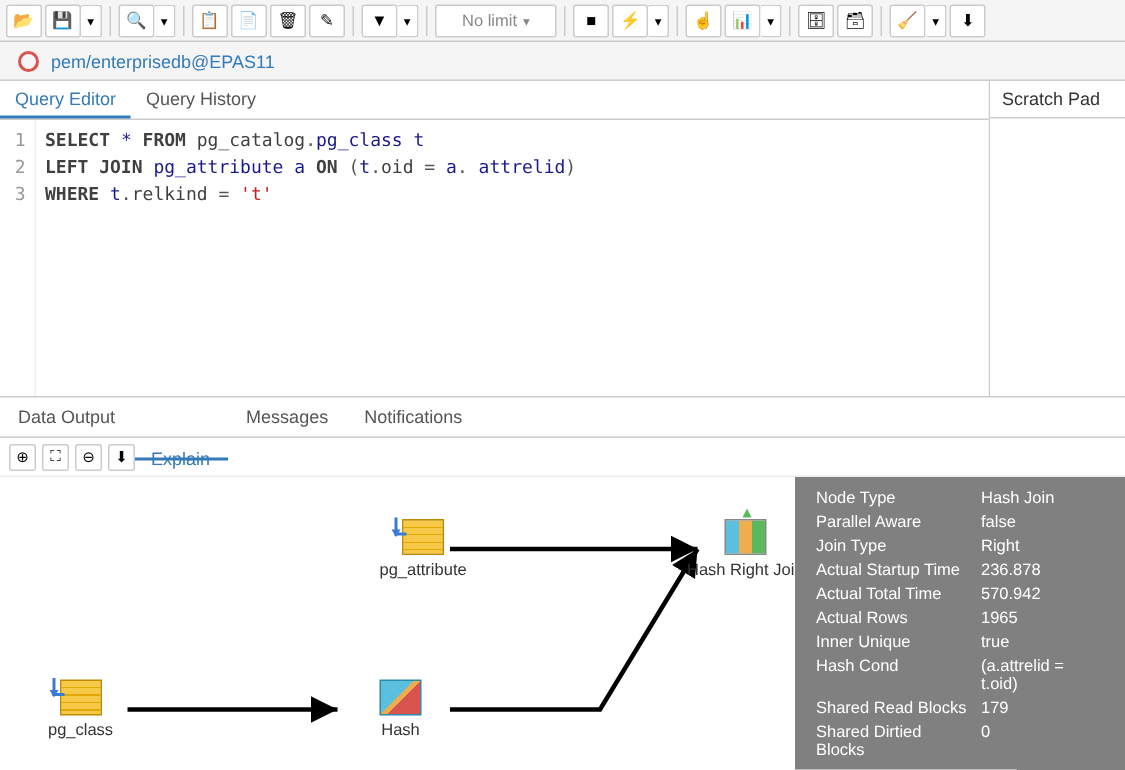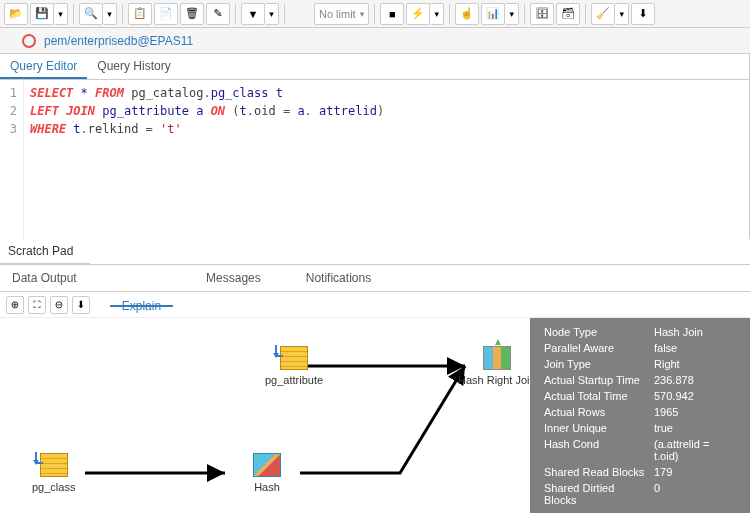--- a/index.html
+++ b/index.html
@@ -1,40 +1,40 @@
 <!DOCTYPE html>
 <html><head>
 <meta charset="utf-8">
 <style>
 * { box-sizing: border-box; margin: 0; padding: 0; }
 body { font-family: -apple-system, BlinkMacSystemFont, "Segoe UI", Arial, sans-serif; font-size: 12px; width: 750px; height: 513px; overflow: hidden; background: #fff; }
 .toolbar { height: 28px; background: #f5f5f5; border-bottom: 1px solid #ccc; display: flex; align-items: center; padding: 0 4px; gap: 2px; }
 .tbtn { height: 22px; min-width: 24px; display: inline-flex; align-items: center; justify-content: center; border: 1px solid #ccc; background: #fff; border-radius: 2px; cursor: pointer; font-size: 11px; padding: 0 3px; }
 .tbtn.drop { min-width: 14px; padding: 0 2px; border-left: none; margin-left: -2px; }
 .tsep { width: 1px; height: 20px; background: #ccc; margin: 0 3px; }
-.limit { height: 22px; border: 1px solid #ccc; background: #fff; border-radius: 2px; font-size: 11px; color: #888; padding: 0 4px; display: inline-flex; align-items: center; gap: 4px; margin-left: 24px; }
-.conn-bar { height: 26px; background: #f5f5f5; border-bottom: 1px solid #ccc; display: flex; align-items: center; padding: 0 22px; gap: 8px; }
+.limit { height: 22px; border: 1px solid #ccc; background: #fff; border-radius: 2px; font-size: 11px; color: #888; padding: 0 17px; display: inline-flex; align-items: center; gap: 4px; }
+.conn-bar { height: 26px; background: #f5f5f5; border-bottom: 1px solid #ccc; display: flex; align-items: center; padding: 0 12px; gap: 8px; }
 .conn-dot { width: 14px; height: 14px; border-radius: 50%; border: 2px solid #d9534f; }
 .conn-text { color: #337ab7; font-size: 12px; }
-.editor-row { display: flex; height: 210px; flex-direction: column; }
+.editor-row { display: flex; height: 210px; }
 .editor-pane { flex: 1; display: flex; flex-direction: column; border-right: 1px solid #ccc; }
 .scratch-pane { width: 90px; }
 .tabs { height: 26px; display: flex; border-bottom: 1px solid #ccc; background: #fff; }
 .tab { padding: 5px 10px; font-size: 12px; color: #555; cursor: pointer; border-bottom: 2px solid transparent; }
 .tab.active { color: #337ab7; border-bottom: 2px solid #337ab7; }
 .scratch-label { padding: 5px 8px; font-size: 12px; color: #333; border-bottom: 1px solid #ccc; }
 .code { flex: 1; display: flex; font-family: Menlo, Monaco, Consolas, monospace; font-size: 12px; line-height: 1.5; background: #fff; overflow: hidden; }
 .gutter { width: 24px; color: #999; text-align: right; padding: 4px 6px 0 0; border-right: 1px solid #eee; }
 .code-lines { padding: 4px 6px; white-space: pre; }
-.kw { color: #ef4444; font-weight: 600; font-style: italic; }
+.kw { color: #404040; font-weight: 600; }
 .id { color: #404040; }
 .str { color: #b22; }
 .pun { color: #555; }
 .txt { color: #1a1a8c; }
-.bottom-tabs { height: 28px; display: flex; border-top: 1px solid #ccc; border-bottom: 1px solid #ccc; background: #fff; gap: 21px; }
+.bottom-tabs { height: 28px; display: flex; border-top: 1px solid #ccc; border-bottom: 1px solid #ccc; background: #fff; }
 .botab { padding: 6px 12px; font-size: 12px; color: #555; cursor: pointer; border-bottom: 2px solid transparent; }
 .botab.active { color: #337ab7; border-bottom: 2px solid #337ab7; margin-top: 28px; }
 .explain-tools { height: 26px; display: flex; align-items: center; gap: 4px; padding: 0 6px; border-bottom: 1px solid #eee; }
 .etool { width: 18px; height: 18px; border: 1px solid #ccc; border-radius: 2px; display: inline-flex; align-items: center; justify-content: center; font-size: 10px; cursor: pointer; background: #fff; }
 .explain-area { position: relative; height: 195px; background: #fff; }
 .node { position: absolute; text-align: center; font-size: 11px; color: #333; }
 .node .icon { width: 28px; height: 24px; margin: 0 auto 4px; position: relative; }
 .tableicon { background: repeating-linear-gradient(to bottom, #f7c948 0 4px, #e0a800 4px 5px); border: 1px solid #c08a00; }
 .tableicon::before { content: ""; position: absolute; left: -6px; top: -2px; width: 6px; height: 10px; border-left: 2px solid #3a7bd5; border-bottom: 2px solid #3a7bd5; }
 .tableicon::after { content: ""; position: absolute; left: -8px; top: 6px; width: 0; height: 0; border-left: 3px solid transparent; border-right: 3px solid transparent; border-top: 5px solid #3a7bd5; }
@@ -149,21 +149,21 @@
     <line x1="85" y1="155" x2="225" y2="155" stroke="#000" stroke-width="3" marker-end="url(#ah)"></line>
     <line x1="300" y1="48" x2="400" y2="48" stroke="#000" stroke-width="3"></line>
     <path d="M300 155 L400 155 L465 48" fill="none" stroke="#000" stroke-width="3" marker-end="url(#ah)"></path>
     <line x1="400" y1="48" x2="465" y2="48" stroke="#000" stroke-width="3" marker-end="url(#ah)"></line>
   </svg>
 
   <div class="node" style="left:32px; top:135px;">
     <div class="icon tableicon"></div>
     <div>pg_class</div>
   </div>
-  <div class="node" style="left:265px; top:28px;">
+  <div class="node" style="left:253px; top:28px;">
     <div class="icon tableicon"></div>
     <div>pg_attribute</div>
   </div>
   <div class="node" style="left:253px; top:135px;">
     <div class="icon hashicon"></div>
     <div>Hash</div>
   </div>
   <div class="node" style="left:458px; top:28px;">
     <div class="icon joinicon"></div>
     <div>Hash Right Join</div>

